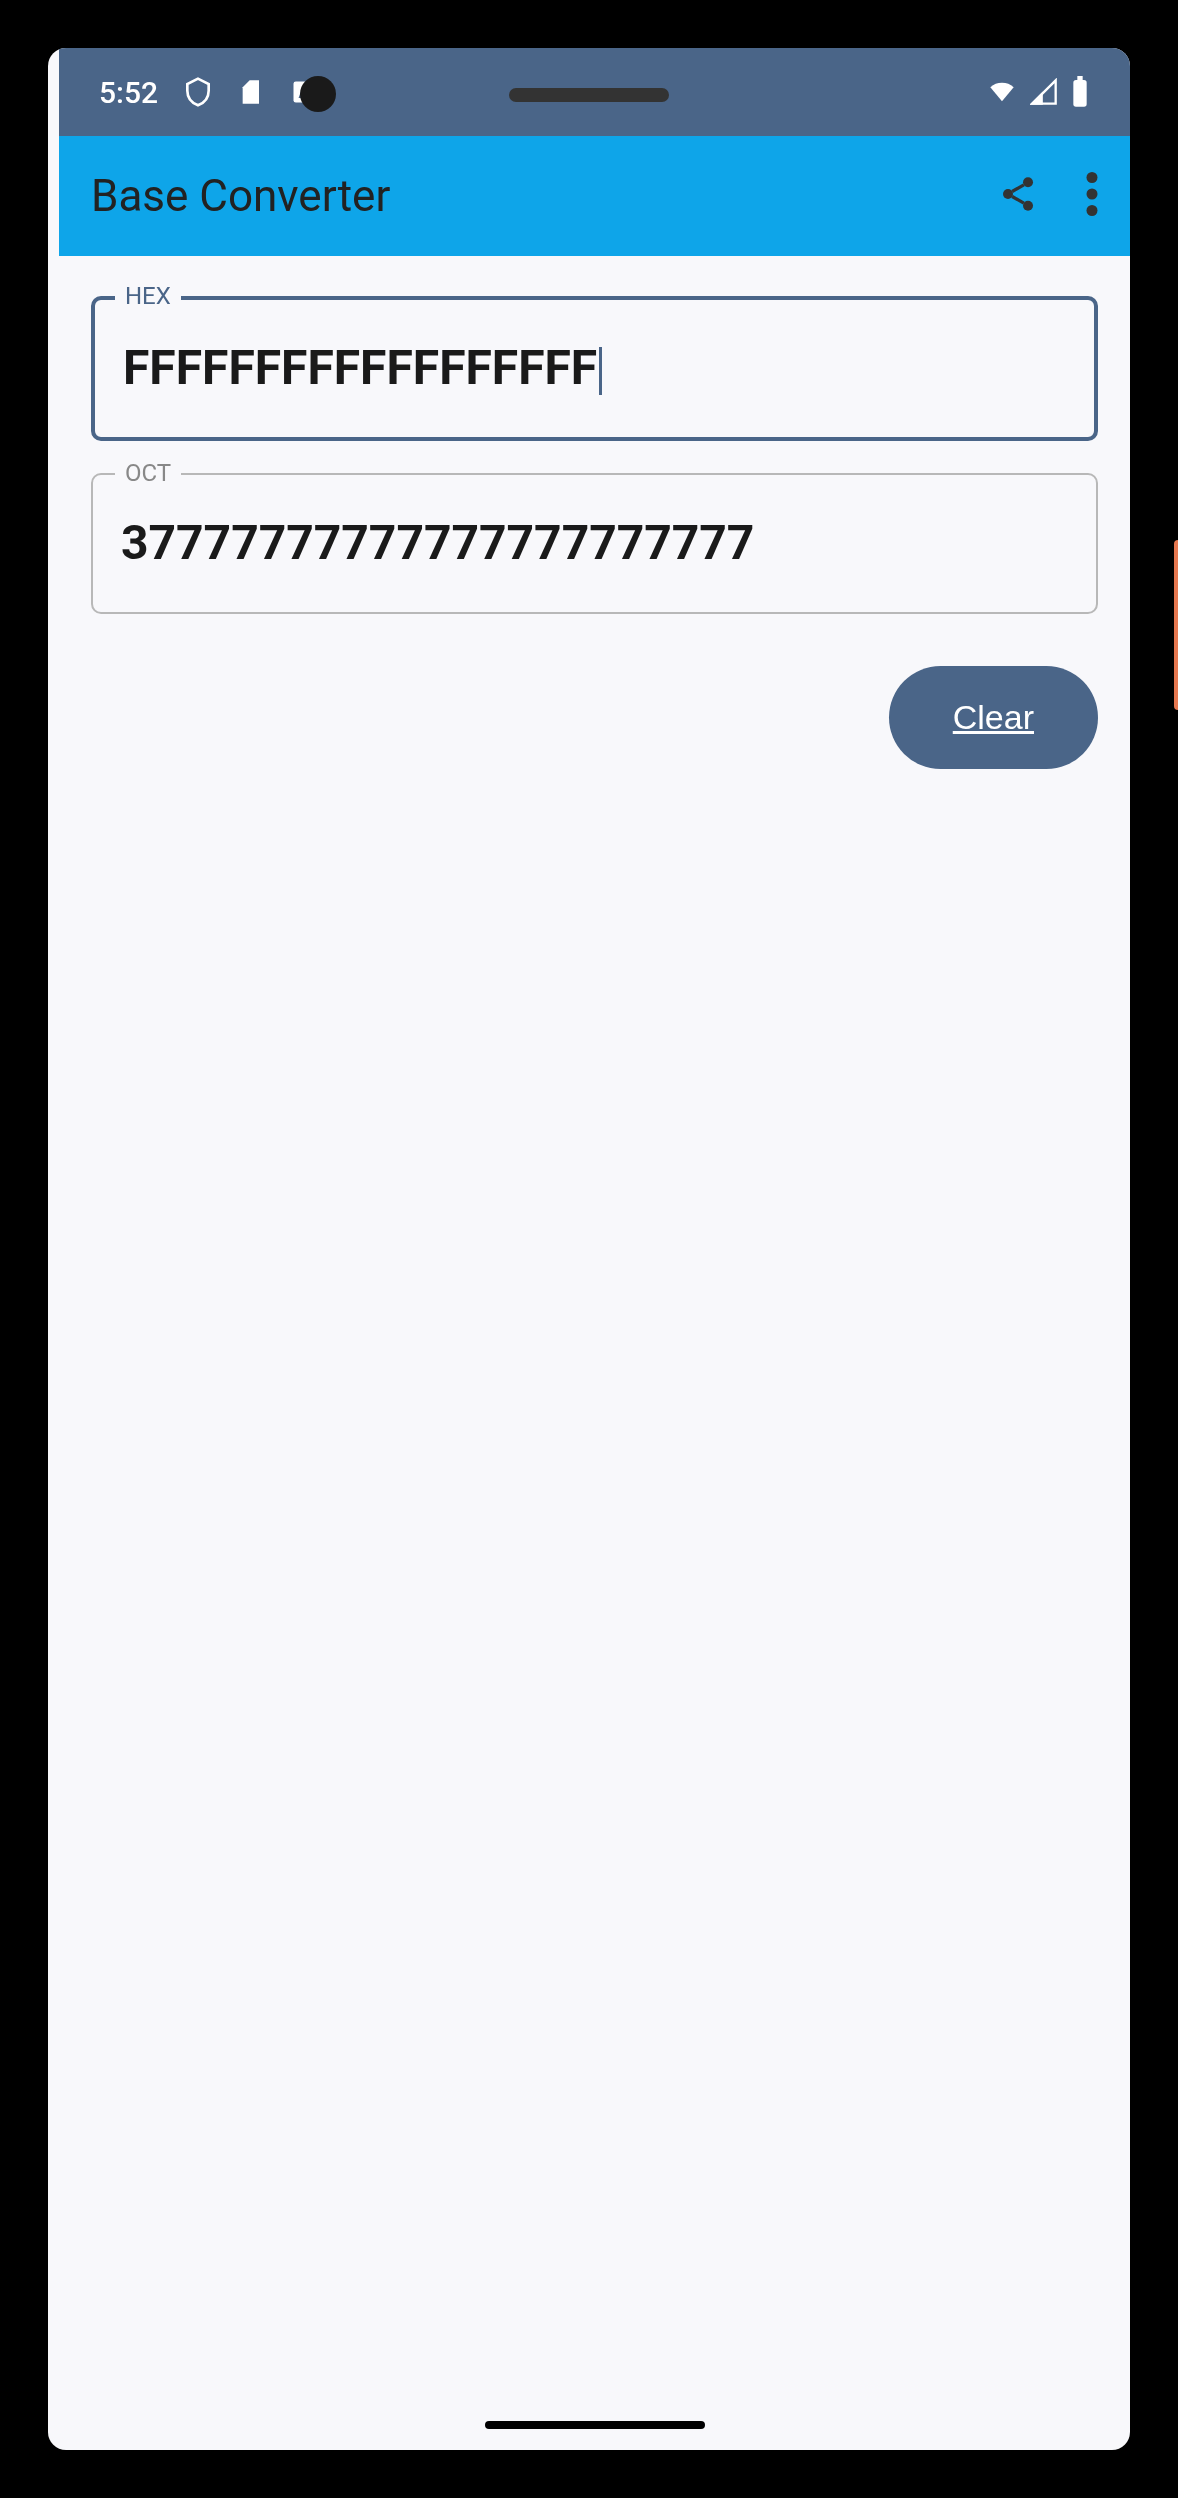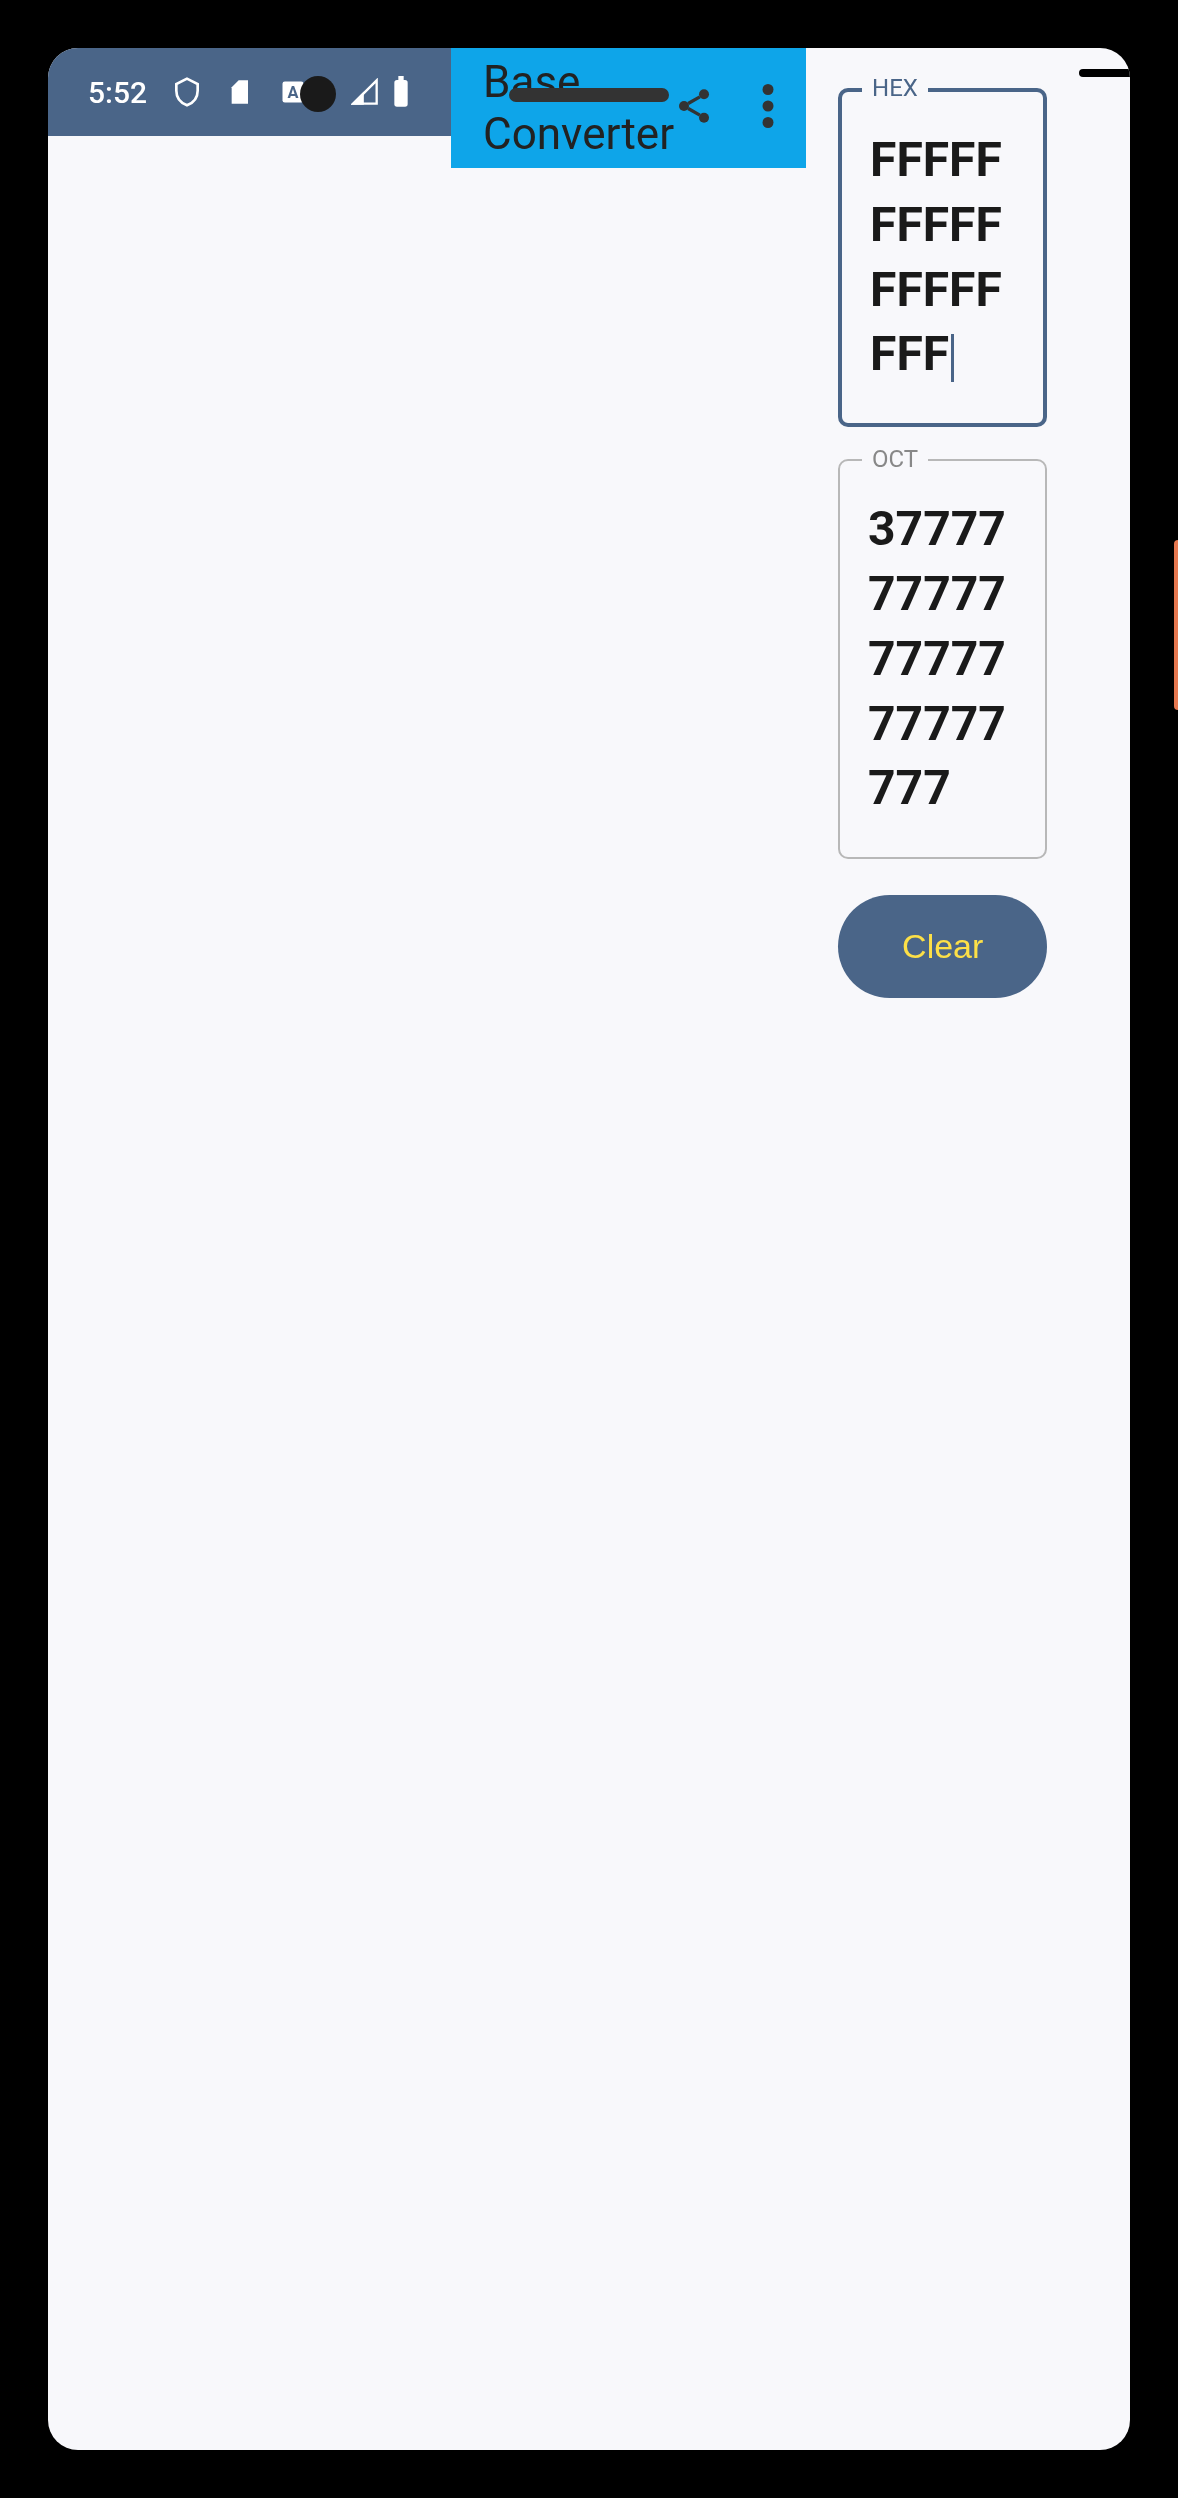--- a/index.html
+++ b/index.html
@@ -20,24 +20,25 @@
       height: 2498px;
       background: #000;
       border-radius: 110px;
       padding: 48px 48px 48px 48px;
       position: relative;
     }
     .screen {
       width: 100%;
       height: 100%;
       background: #f8f8fb;
-      border-radius: 30px;
+      border-radius: 18px;
       overflow: hidden;
       display: flex;
-      flex-direction: row;
+      flex-direction: column;
+      padding-left: 11px;
     }
     .speaker {
       position: absolute;
       top: 88px;
       left: 50%;
       transform: translateX(-50%);
       width: 160px;
       height: 14px;
       background: #333;
       border-radius: 10px;
@@ -146,28 +147,29 @@
     .cursor {
       display: inline-block;
       width: 3px;
       height: 48px;
       background: #4a6588;
       vertical-align: middle;
       margin-left: 2px;
     }
     .clear-btn {
       background: #4a6588;
-      color: #fde047;
+      color: #ffffff;
       border: none;
       border-radius: 56px;
       padding: 32px 64px;
       font-size: 34px;
       float: right;
-      margin-top: 4px;
+      margin-top: 20px;
       cursor: pointer;
+      text-decoration: underline;
     }
     .nav-bar {
       height: 50px;
       display: flex;
       align-items: center;
       justify-content: center;
     }
     .nav-pill {
       width: 220px;
       height: 8px;

